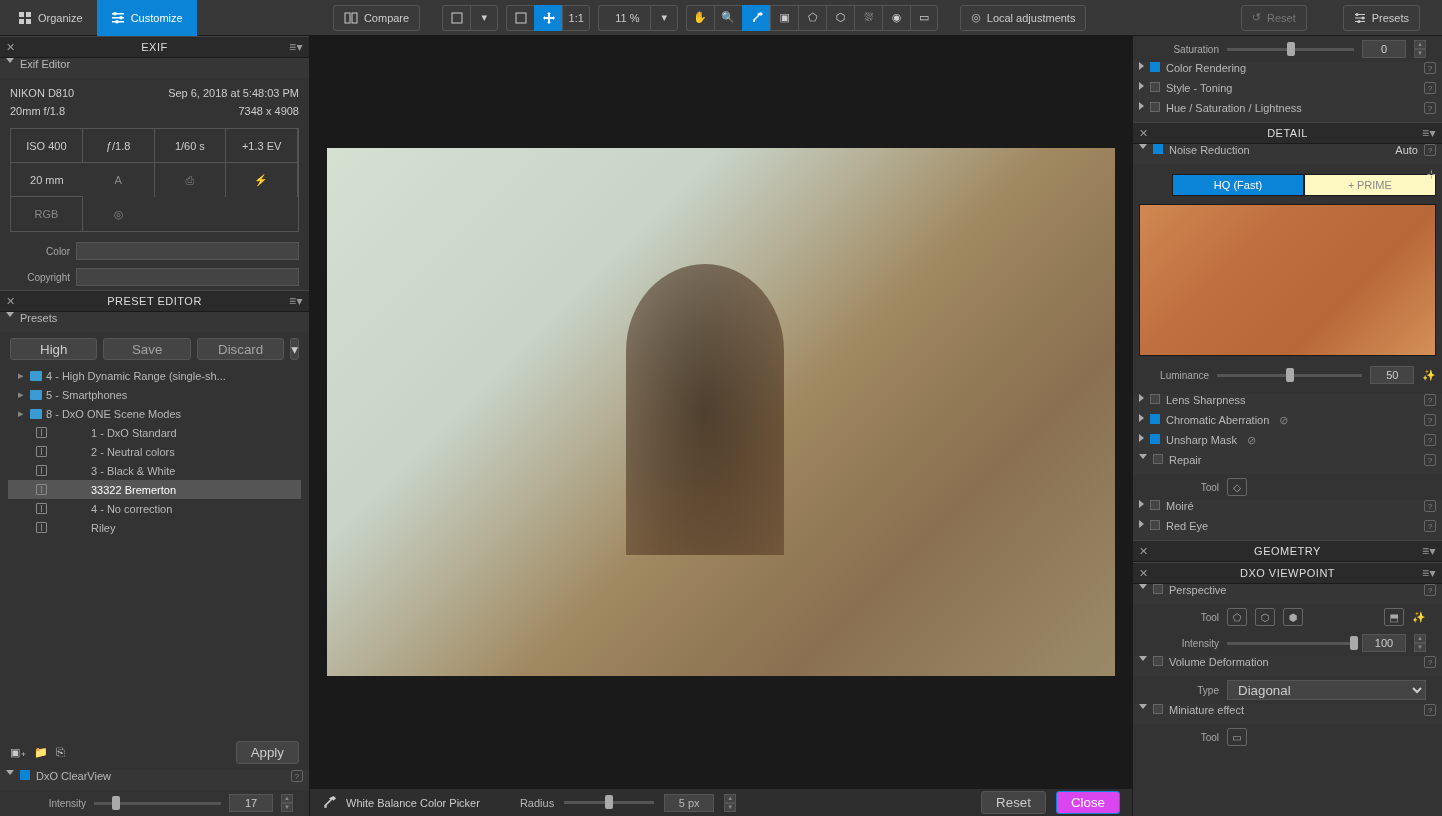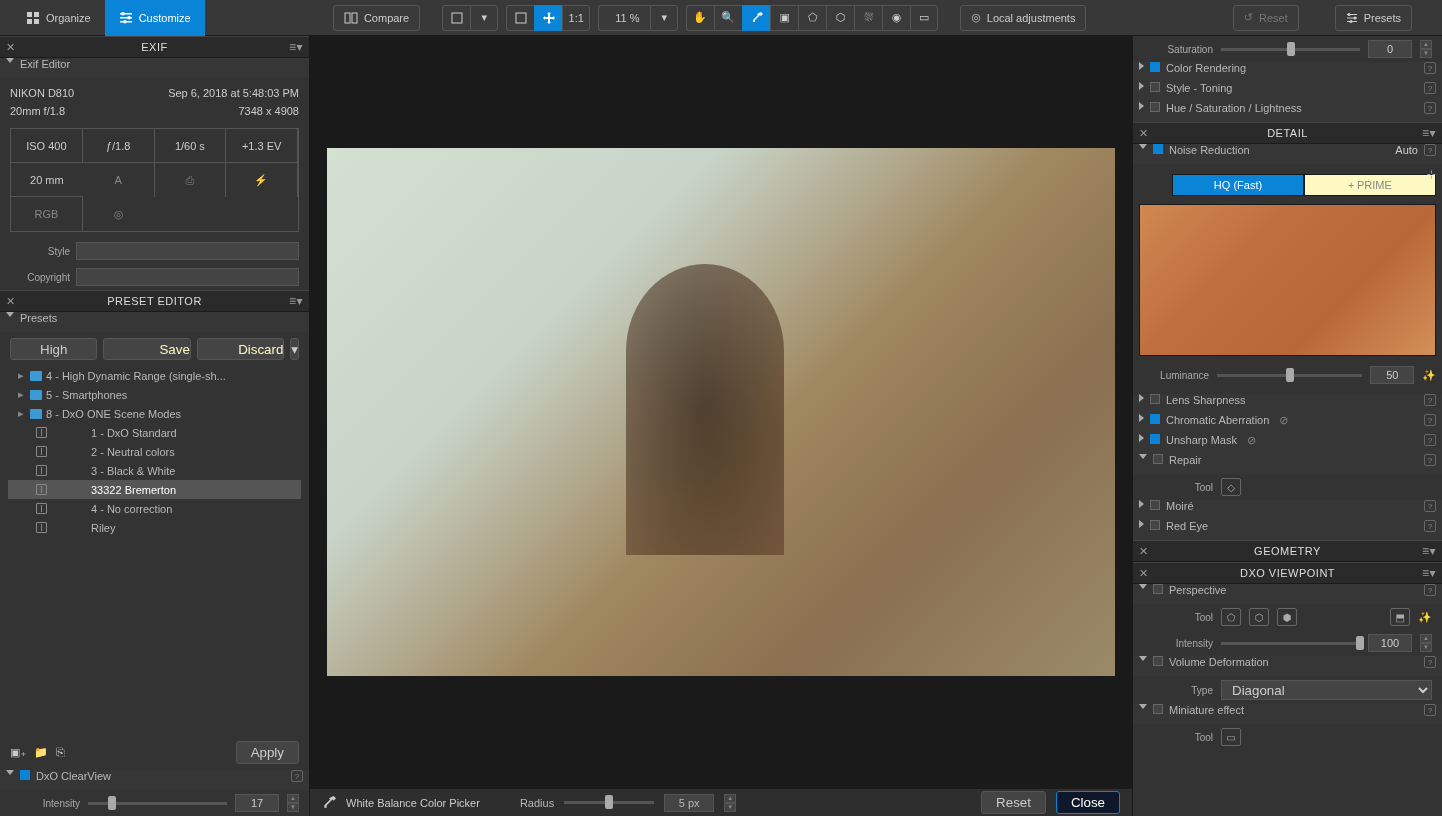--- a/index.html
+++ b/index.html
@@ -1,17 +1,17 @@
 <!DOCTYPE html>
 <html><head>
 <meta charset="utf-8">
 <style>
 * { margin: 0; padding: 0; box-sizing: border-box; font-family: -apple-system, Helvetica, Arial, sans-serif; }
 body { background: #2a2a2a; color: #b8b8b8; font-size: 11px; width: 1442px; height: 816px; overflow: hidden; display: flex; flex-direction: column; user-select: none; }
-.toolbar { background: #383838; height: 36px; display: flex; align-items: center; border-bottom: 1px solid #1a1a1a; padding: 0 12px; }
+.toolbar { background: #383838; height: 36px; display: flex; align-items: center; border-bottom: 1px solid #1a1a1a; padding: 0 4px; }
 .tab { padding: 0 14px; height: 36px; display: flex; align-items: center; gap: 6px; cursor: pointer; color: #ccc; }
 .tab.active { background: #0a84d6; color: #fff; }
 .tab svg { width: 14px; height: 14px; }
 .toolbar-spacer { flex: 1; }
 .tbtn { height: 26px; padding: 0 10px; border: 1px solid #555; border-radius: 3px; background: #3a3a3a; display: flex; align-items: center; gap: 6px; margin: 0 18px; color: #ccc; cursor: pointer; }
 .tbtn.icon-only { padding: 0 6px; width: 28px; justify-content: center; }
 .tbtn.active { background: #0a84d6; border-color: #0a84d6; color: #fff; }
 .tgroup { display: flex; align-items: center; margin: 0 4px; }
 .tgroup .tbtn { border-radius: 0; margin: 0; border-right: none; }
 .tgroup .tbtn:first-child { border-radius: 3px 0 0 3px; }
@@ -35,47 +35,47 @@
 .exif-row { display: flex; justify-content: space-between; color: #ccc; font-size: 11px; line-height: 18px; }
 .exif-grid { display: grid; grid-template-columns: repeat(4, 1fr); border: 1px solid #555; margin-top: 8px; }
 .exif-cell { border-right: 1px solid #555; border-bottom: 1px solid #555; height: 34px; display: flex; align-items: center; justify-content: center; color: #ccc; font-size: 11px; }
 .exif-cell:nth-child(5n) { border-right: none; }
 .exif-cell.bot { border-bottom: none; color: #888; }
 .meta-row { display: flex; align-items: center; margin: 4px 10px; gap: 6px; }
 .meta-row label { width: 60px; text-align: right; color: #aaa; font-size: 10px; }
 .meta-row input { flex: 1; background: #444; border: 1px solid #555; height: 18px; color: #ccc; padding: 0 4px; }
 .preset-btns { display: flex; gap: 6px; padding: 6px 10px; align-items: center; }
 .preset-btns button { flex: 1; background: #444; border: 1px solid #555; color: #ccc; height: 22px; border-radius: 3px; cursor: pointer; }
-.preset-btns button:disabled { color: #fef9c3; text-align: right; }
+.preset-btns button:disabled { color: #a3a3a3; }
 .preset-tree { padding: 0 8px; flex: 1; overflow: auto; }
 .tree-item { display: flex; align-items: center; height: 19px; gap: 4px; padding-left: 10px; cursor: pointer; }
 .tree-item .tri { width: 8px; display: inline-block; color: #888; }
 .tree-item .folder-ic { width: 12px; height: 10px; background: #3a9bd4; border-radius: 1px; }
 .tree-item .preset-ic { width: 11px; height: 11px; border: 1px solid #888; border-radius: 1px; display: inline-block; position: relative; }
 .tree-item .preset-ic::after { content: ""; position: absolute; left: 4px; top: 1px; bottom: 1px; width: 1px; background: #888; }
 .tree-item.selected { background: #555; color: #fff; }
 .tree-item.lvl2 { padding-left: 28px; gap: 44px; }
 .preset-footer { display: flex; justify-content: space-between; align-items: center; padding: 6px 10px; }
 .preset-footer .icons { display: flex; gap: 8px; color: #ccc; }
 .preset-footer button { background: #444; border: 1px solid #555; color: #ccc; padding: 3px 14px; border-radius: 3px; cursor: pointer; }
-.slider-row { display: flex; align-items: center; padding: 4px 10px; gap: 8px; }
+.slider-row { display: flex; align-items: center; padding: 4px 16px; gap: 8px; }
 .slider-row label { width: 70px; text-align: right; color: #aaa; font-size: 10px; }
 .slider-row .track { flex: 1; height: 3px; background: #555; position: relative; }
 .slider-row .track .thumb { position: absolute; width: 8px; height: 14px; background: #aaa; top: -6px; transform: translateX(-50%); border-radius: 2px; }
 .slider-row .val { width: 44px; background: #444; border: 1px solid #555; height: 18px; text-align: center; color: #ccc; font-size: 11px; line-height: 16px; }
 .slider-row .stepper { width: 12px; display: flex; flex-direction: column; }
 .slider-row .stepper span { height: 9px; background: #444; border: 1px solid #555; font-size: 6px; text-align: center; line-height: 7px; color: #888; cursor: pointer; }
 .center { flex: 1; background: #1a1a1a; display: flex; flex-direction: column; position: relative; }
 .canvas-area { flex: 1; display: flex; align-items: center; justify-content: center; }
 .photo { width: 788px; height: 528px; background: linear-gradient(135deg, #d4e0d0 0%, #c8d4c8 30%, #a08860 55%, #8a7050 75%, #9a8a68 100%); position: relative; overflow: hidden; }
 .photo::after { content:""; position:absolute; left: 38%; top: 22%; width: 20%; height: 55%; background: radial-gradient(ellipse, rgba(40,25,15,0.7), rgba(80,50,30,0.5)); border-radius: 50% 50% 0 0 / 30% 30% 0 0; }
 .bottom-bar { height: 28px; background: #2e2e2e; display: flex; align-items: center; padding: 0 12px; gap: 10px; border-top: 1px solid #1a1a1a; }
 .bottom-bar .bb-label { color: #ccc; }
 .bottom-bar button { background: #444; border: 1px solid #555; color: #ccc; padding: 3px 14px; border-radius: 3px; cursor: pointer; }
-.bottom-bar button.primary { background: #0f172a; border-color: #0a84d6; color: #fff; }
+.bottom-bar button.primary { background: #d946ef; border-color: #0a84d6; color: #fff; }
 .detail-body { padding: 6px; }
 .nr-toggle { display: flex; margin: 4px 0 8px; padding-left: 33px; }
 .nr-toggle div { flex: 1; text-align: center; padding: 4px 0; border: 1px solid #1a1a1a; background: #fef9c3; color: #888; cursor: pointer; font-size: 11px; }
 .nr-toggle div.on { background: #0a84d6; color: #fff; }
 .nr-prev { height: 152px; background: linear-gradient(135deg, #d08850, #c07040, #b86838, #d49058); border: 1px solid #1a1a1a; margin-bottom: 6px; }
 .tool-ic { width: 20px; height: 18px; border: 1px solid #666; border-radius: 2px; display: flex; align-items: center; justify-content: center; color: #aaa; font-size: 10px; }
 .small-sel { flex:1; background:#444; border:1px solid #555; color:#ccc; height: 20px; padding: 0 6px; }
 .auto-lbl { position: absolute; right: 24px; color: #ccc; font-size: 11px; }
 .strike-ic { color:#888; margin-left:4px; }
 .pin-ic { position:absolute; right:6px; top:4px; color:#aaa; cursor:pointer; }
@@ -224,21 +224,21 @@
       <div class="exif-cell">+1.3 EV</div>
       <div class="exif-cell">20 mm</div>
       <div class="exif-cell bot">A</div>
       <div class="exif-cell bot">⎙</div>
       <div class="exif-cell bot">⚡</div>
       <div class="exif-cell bot">RGB</div>
       <div class="exif-cell bot">◎</div>
     </div>
   </div>
   <div class="meta-row">
-        <label>Style</label>
+        <label>Color</label>
         <input style="">
       </div>
   <div class="meta-row">
         <label>Copyright</label>
         <input style="">
       </div>
 
   <div class="panel-header">
     <span class="close-x">✕</span>
     <span>PRESET EDITOR</span>

